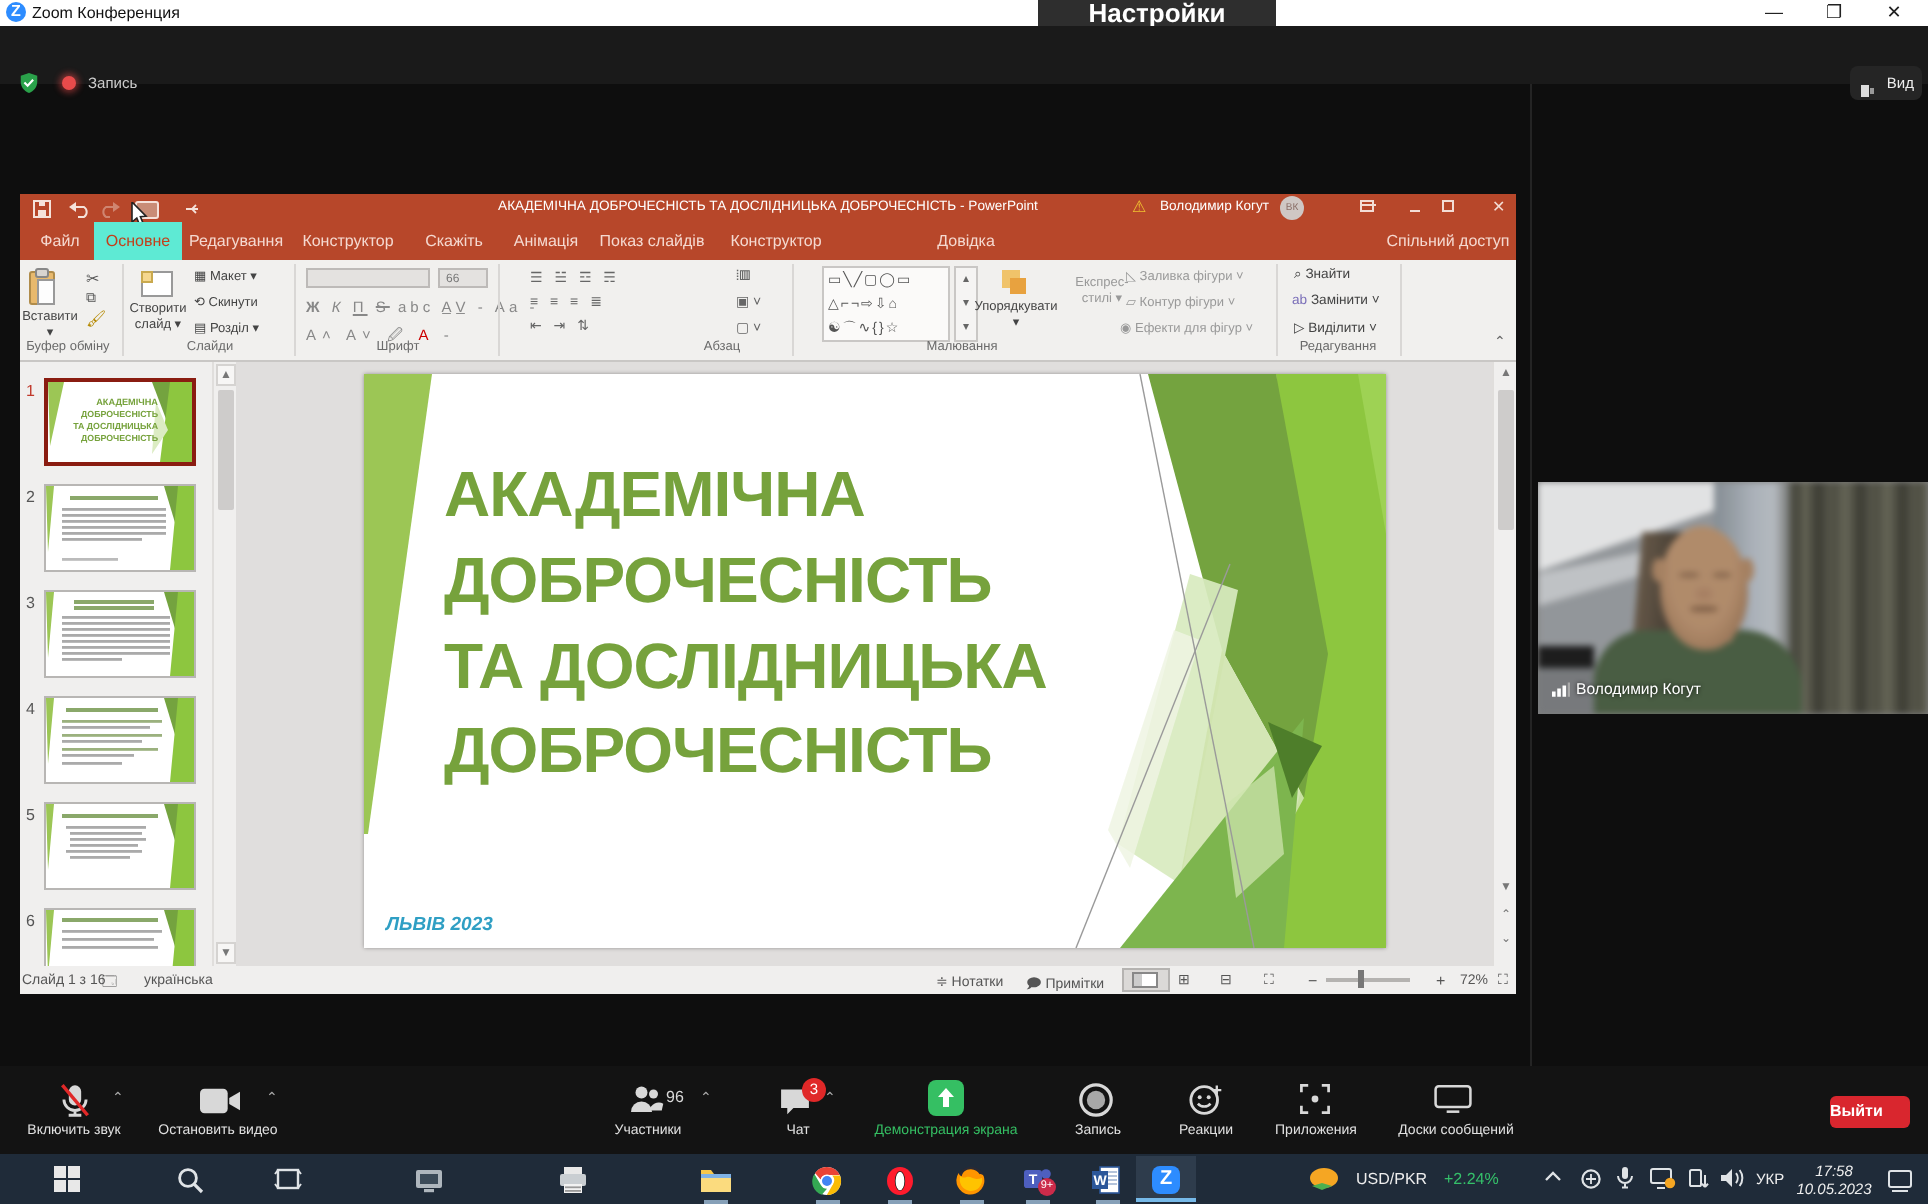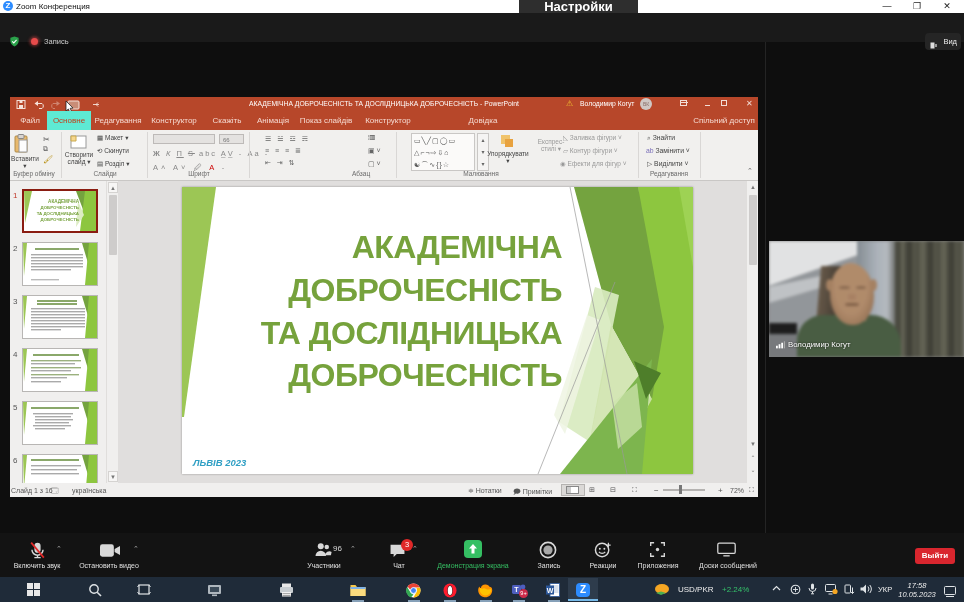--- a/index.html
+++ b/index.html
@@ -39,21 +39,21 @@
 
 
 #thumbpanel { left:0; top:0; width:96px; height:302px; background:#f0efee; }
 .thumb { position:absolute; left:12px; width:76px; height:44px; background:#fff; border:1px solid #b8b6b4; }
 .thumb.sel { border:2px solid #8a1c11; }
 .tnum { position:absolute; left:3px; font-size:8px; color:#555; }
 #thumbscroll { left:96px; top:0; width:12px; height:302px; background:#f0efee; border-left:1px solid #e0dedc; }
 
 
 #slide { left:172px; top:6px; width:511px; height:287px; background:#fff; box-shadow:0 0 2px rgba(0,0,0,.35); }
-#slidetitle { position:absolute; right:131px; top:39px; width:340px; text-align:right; color:#76a23c; font-size:32px; line-height:42.8px; font-weight:bold; letter-spacing:-0.5px; }
+#slidetitle { position:absolute; right:131px; top:39px; width:340px; text-align:left; color:#76a23c; font-size:32px; line-height:42.8px; font-weight:bold; letter-spacing:-0.5px; }
 #lviv { position:absolute; left:11px; top:270px; color:#2f9fc4; font-size:9.5px; font-weight:bold; font-style:italic; }
 
 
 #pscroll { left:736px; top:0; width:12px; height:302px; background:#f0efee; border-left:1px solid #e0dedc; }
 
 
 #video { left:769px; top:241px; width:195px; height:116px; background:#888; overflow:hidden; }
 #vidname { position:absolute; color:#fff; font-size:7.8px; }
 
 
@@ -446,21 +446,21 @@
         <circle cx="10" cy="10" r="2" fill="#d8d8d8"></circle>
       </svg>
     <div class="zlabel" style="left:628px;top:29px;width:60px;">Приложения</div>
 
     <svg class="abs" style="left:717px;top:9px;" width="19" height="15" viewBox="0 0 24 18">
         <rect x="1" y="1" width="22" height="13" rx="2" fill="none" stroke="#d8d8d8" stroke-width="1.6"></rect>
         <path d="M8 17 h8" stroke="#d8d8d8" stroke-width="1.6"></path>
       </svg>
     <div class="zlabel" style="left:688px;top:29px;width:80px;">Доски сообщений</div>
 
-    <div class="abs" style="left:915px;top:15px;width:40px;height:16px;background:#d9262e;border-radius:3px;color:#fff;font-size:8px;font-weight:bold;text-align:center;line-height:16px;">Выйти</div>
+    <div class="abs" style="left:915px;top:15px;width:40px;height:16px;background:#d9262e;border-radius:3px;color:#fff;font-size:8px;font-weight:bold;line-height:16px;">Выйти</div>
   </div>
 
   <div class="abs" id="taskbar">
 
     <svg class="abs" style="left:27px;top:6px;" width="13" height="13" viewBox="0 0 13 13">
         <rect x="0" y="0" width="6" height="6" fill="#e8e8e8"></rect>
         <rect x="7" y="0" width="6" height="6" fill="#e8e8e8"></rect>
         <rect x="0" y="7" width="6" height="6" fill="#e8e8e8"></rect>
         <rect x="7" y="7" width="6" height="6" fill="#e8e8e8"></rect>
       </svg>

